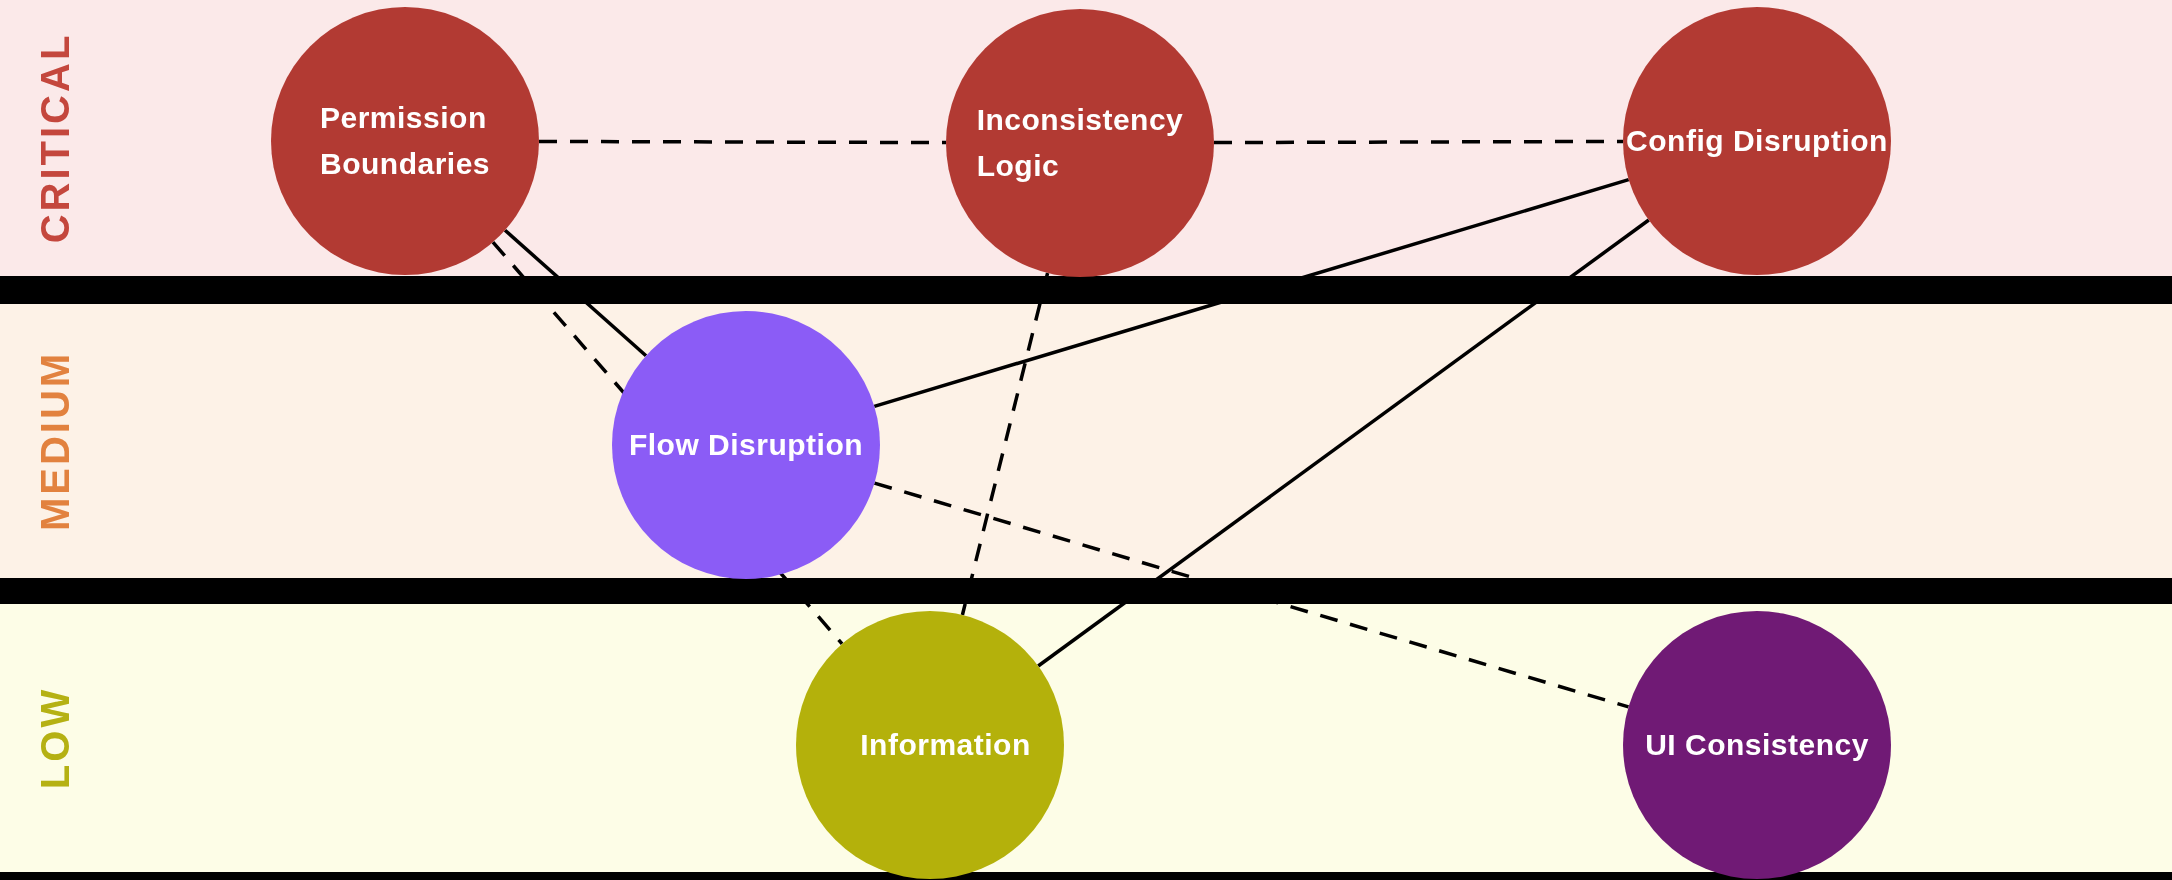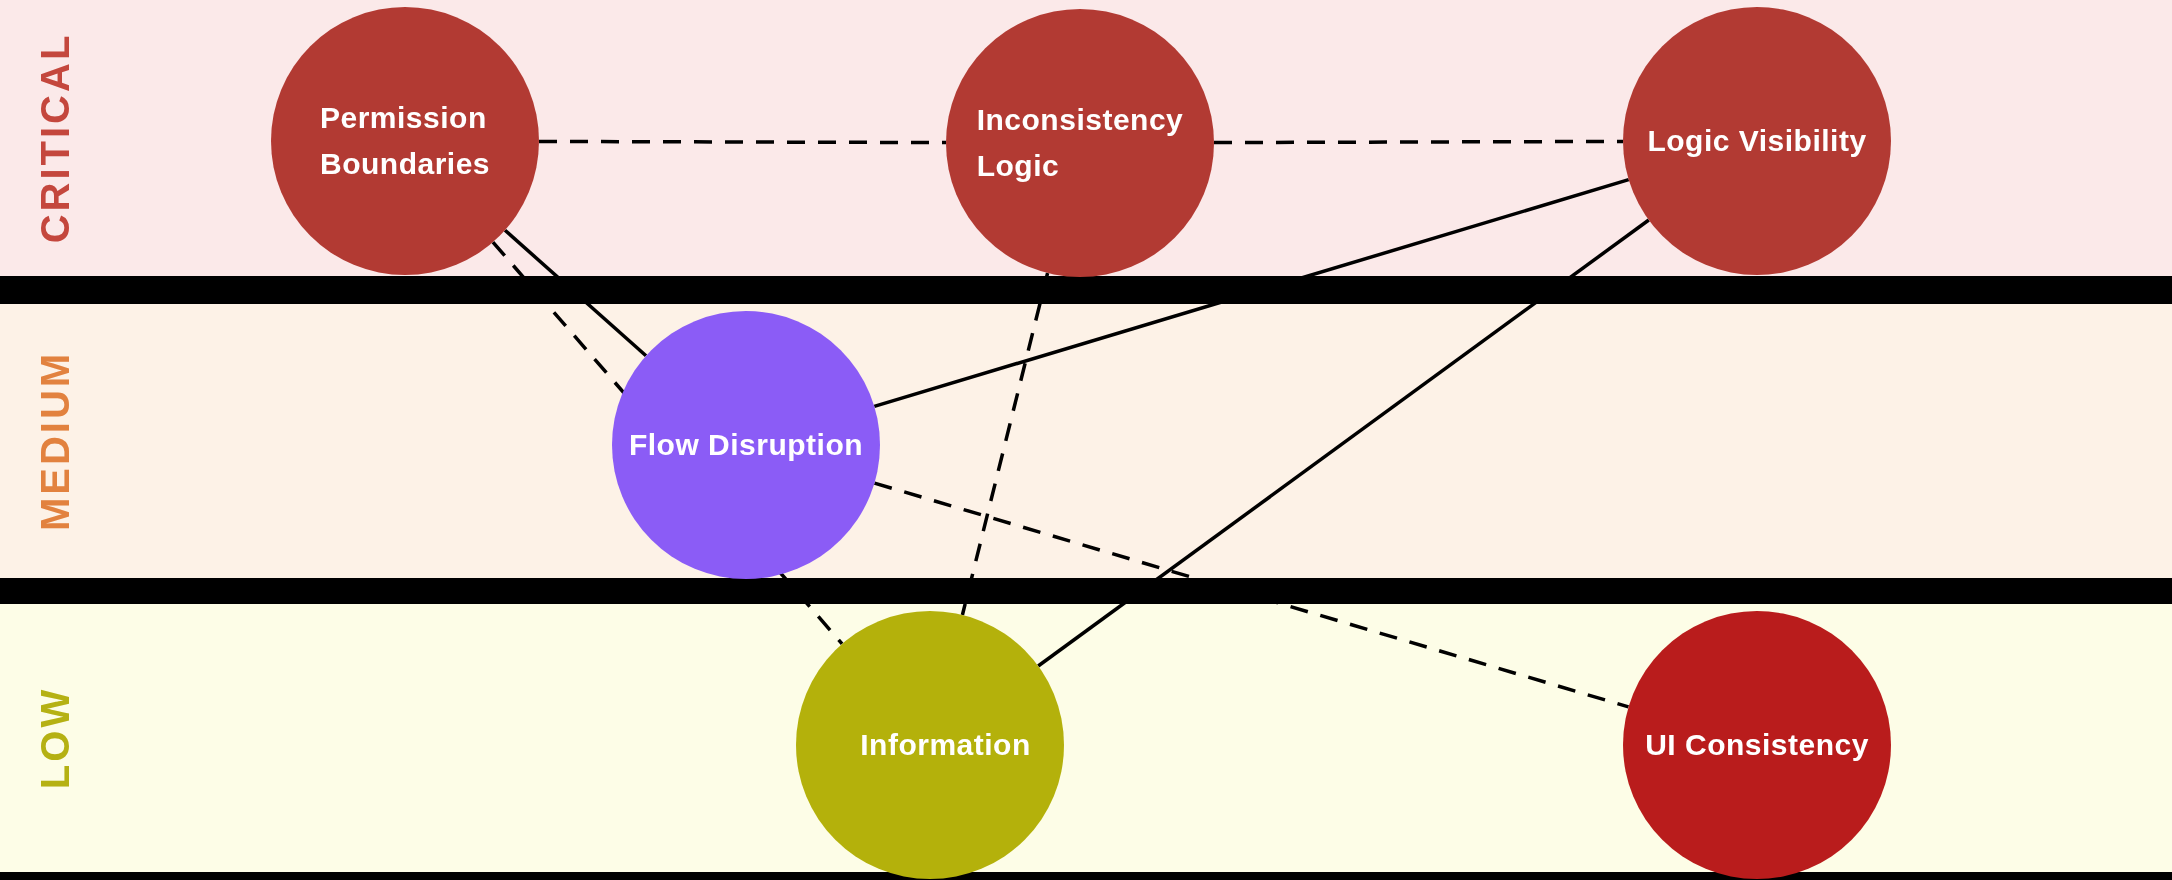--- a/index.html
+++ b/index.html
@@ -70,33 +70,33 @@
         </div>
       </div>
       <div class="node" style="left: 946px; top: 9px; width: 268px; height: 268px; background: rgb(178, 58, 51);">
         <div class="node-label" style="color: rgb(255, 255, 255);">
           <div>Inconsistency</div>
           <div>Logic</div>
         </div>
       </div>
       <div class="node" style="left: 1623px; top: 7px; width: 268px; height: 268px; background: rgb(178, 58, 51);">
         <div class="node-label" style="color: rgb(255, 255, 255);">
-          <div>Logic Visibility</div>
+          <div>Config Disruption</div>
         </div>
       </div>
       <div class="node" style="left: 612px; top: 311px; width: 268px; height: 268px; background: #8b5cf6;">
         <div class="node-label" style="color: rgb(255, 255, 255);">
           <div>Flow Disruption</div>
         </div>
       </div>
       <div class="node" style="left: 796px; top: 611px; width: 268px; height: 268px; background: rgb(180, 177, 11);">
         <div class="node-label" style="color: rgb(255, 255, 255); margin-left: 31px;">
           <div>Information</div>
         </div>
       </div>
-      <div class="node" style="left: 1623px; top: 611px; width: 268px; height: 268px; background: #b91c1c;">
+      <div class="node" style="left: 1623px; top: 611px; width: 268px; height: 268px; background: #701a75;">
         <div class="node-label" style="color: rgb(255, 255, 255);">
           <div>UI Consistency</div>
         </div>
       </div>
     </div>
 
 </div>
 
 </body></html>

